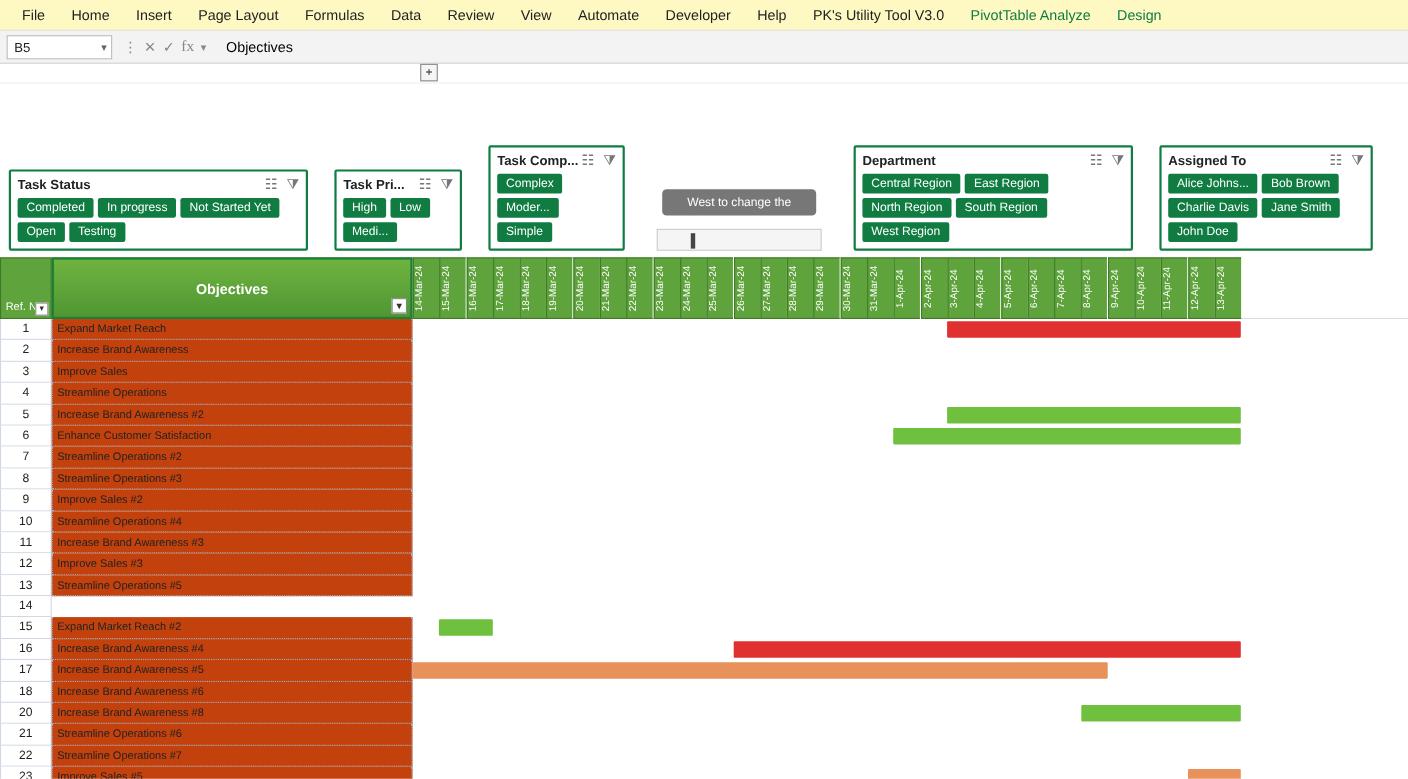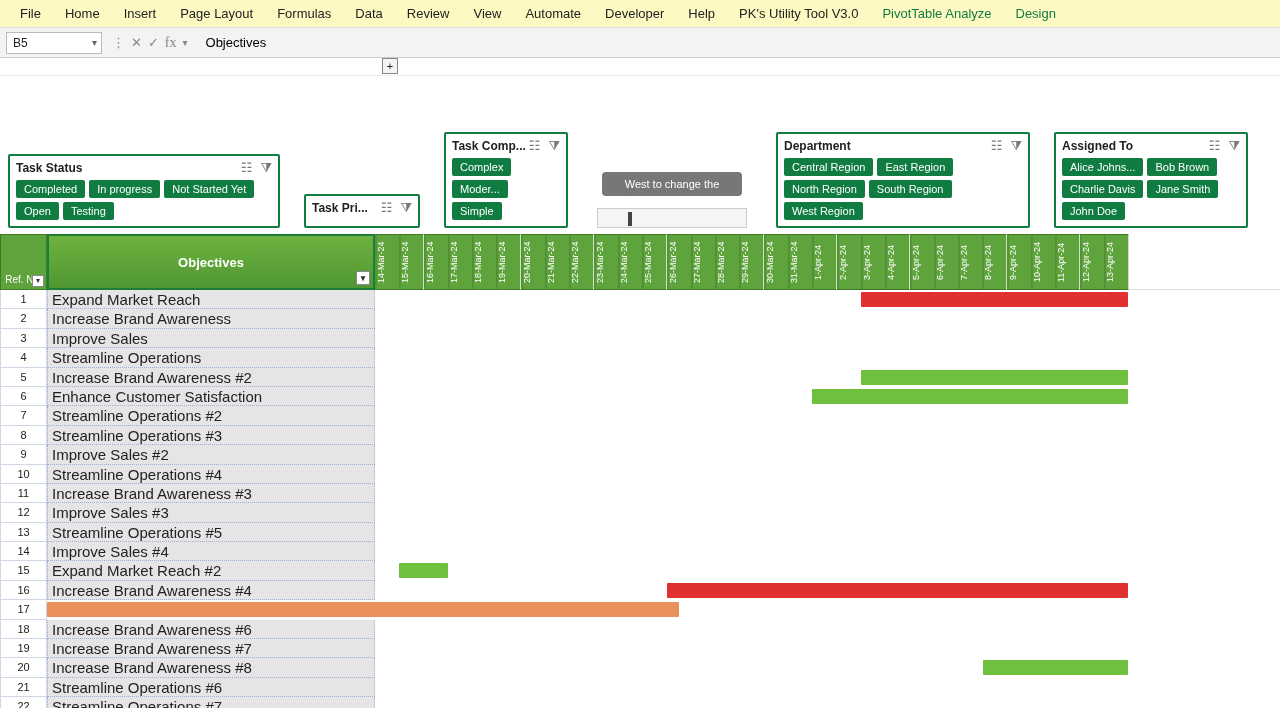--- a/index.html
+++ b/index.html
@@ -52,21 +52,21 @@
   .obj-head .filter-dd { position: absolute; right: 4px; bottom: 4px; width: 14px; height: 14px; background: #fff; border: 1px solid #888; font-size: 9px; color: #333; line-height: 12px; text-align: center; }
   .ref-head .filter-dd { position: absolute; right: 2px; bottom: 2px; width: 12px; height: 12px; background: #fff; border: 1px solid #888; font-size: 8px; line-height: 10px; text-align: center; color: #333;}
   .date-cols { flex: 1; display: flex; }
   .date-col { width: 24.3px; background: #5fa33c; border-right: 1px solid #3f7a28; border-top: 1px solid #3f7a28; border-bottom: 1px solid #3f7a28; color: #fff; font-size: 9px; writing-mode: vertical-rl; transform: rotate(180deg); text-align: center; padding: 3px 0; }
   .date-spacer { flex: 1; background: #fff; border-bottom: 1px solid #ddd; }
 
   
   .gantt-body { }
   .grow { display: flex; height: 19.4px; }
   .ref-cell { width: 47px; border: 1px solid #d0d7e5; border-top: none; text-align: center; font-size: 11px; line-height: 19px; background: #fff; }
-  .obj-cell { width: 328px; border: 1px solid #99b4d1; border-style: dotted; border-top: none; font-size: 15px; line-height: 19px; padding-left: 4px; background: #e5e5e5; white-space: nowrap; overflow: hidden; }
+  .obj-cell { width: 328px; border: 1px solid #99b4d1; border-style: dotted; border-top: none; font-size: 10px; line-height: 19px; padding-left: 4px; background: #c2410c; white-space: nowrap; overflow: hidden; }
   .bar-area { flex: 1; position: relative; }
   .bar { position: absolute; top: 2px; height: 15px; border-radius: 1px; }
   .bar.red { background: #e03030; }
   .bar.green { background: #70c040; }
   .bar.orange { background: #e8915a; }
 
   
   .obj-head.selected { outline: 2px solid #1a7f37; outline-offset: -2px; }
 
 </style>
@@ -126,20 +126,25 @@
         <div class="pill">Testing</div>
       </div>
     </div>
     <div class="slicer s2">
       <div class="slicer-head">
         <span class="slicer-title">Task Pri...</span>
         <span class="slicer-icons">
           <span>☷</span>
           <span>⧩</span>
         </span>
+      </div>
+      <div class="pill-wrap">
+        <div class="pill">High</div>
+        <div class="pill">Low</div>
+        <div class="pill">Medi...</div>
       </div>
     </div>
     <div class="slicer s3">
       <div class="slicer-head">
         <span class="slicer-title">Task Comp...</span>
         <span class="slicer-icons">
           <span>☷</span>
           <span>⧩</span>
         </span>
       </div>
@@ -301,54 +306,49 @@
         <div class="obj-cell">Improve Sales #3</div>
         <div class="bar-area"></div>
       </div>
       <div class="grow">
         <div class="ref-cell">13</div>
         <div class="obj-cell">Streamline Operations #5</div>
         <div class="bar-area"></div>
       </div>
       <div class="grow">
         <div class="ref-cell">14</div>
-        <div class="obj-cell">Improve Sales #4</div>
         <div class="bar-area"></div>
       </div>
       <div class="grow">
         <div class="ref-cell">15</div>
         <div class="obj-cell">Expand Market Reach #2</div>
         <div class="bar-area">
           <div class="bar green" style="left: 24.3px; width: 48.6px;"></div>
         </div>
       </div>
       <div class="grow">
         <div class="ref-cell">16</div>
         <div class="obj-cell">Increase Brand Awareness #4</div>
         <div class="bar-area">
           <div class="bar red" style="left: 291.6px; width: 461.7px;"></div>
         </div>
       </div>
       <div class="grow">
         <div class="ref-cell">17</div>
+        <div class="obj-cell">Increase Brand Awareness #5</div>
         <div class="bar-area">
           <div class="bar orange" style="left: 0px; width: 631.8px;"></div>
         </div>
       </div>
       <div class="grow">
         <div class="ref-cell">18</div>
         <div class="obj-cell">Increase Brand Awareness #6</div>
         <div class="bar-area"></div>
       </div>
       <div class="grow">
-        <div class="ref-cell">19</div>
-        <div class="obj-cell">Increase Brand Awareness #7</div>
-        <div class="bar-area"></div>
-      </div>
-      <div class="grow">
         <div class="ref-cell">20</div>
         <div class="obj-cell">Increase Brand Awareness #8</div>
         <div class="bar-area">
           <div class="bar green" style="left: 607.5px; width: 145.8px;"></div>
         </div>
       </div>
       <div class="grow">
         <div class="ref-cell">21</div>
         <div class="obj-cell">Streamline Operations #6</div>
         <div class="bar-area"></div>

